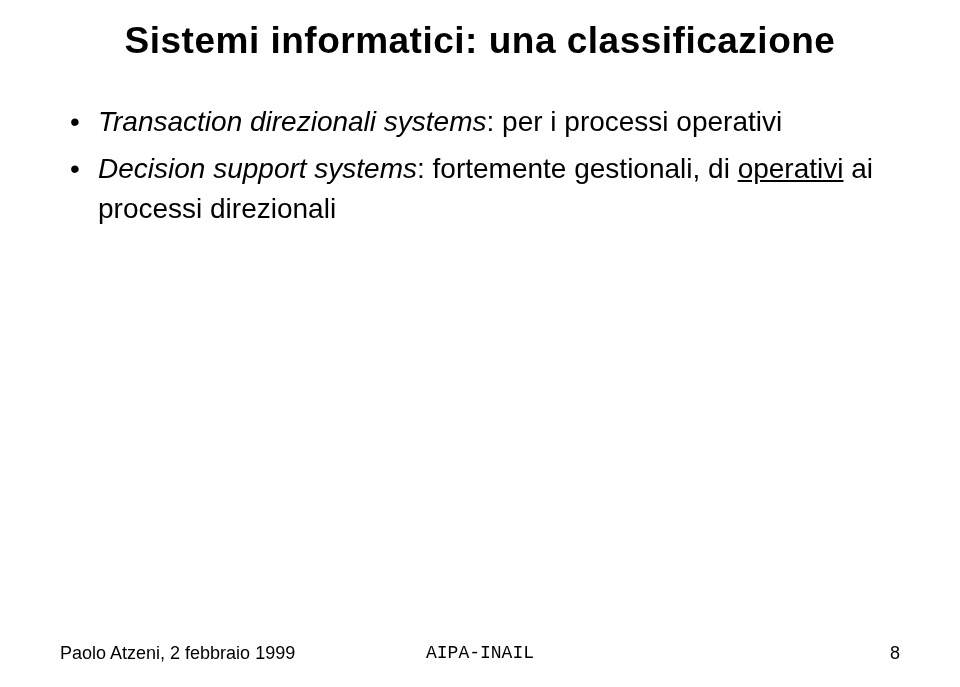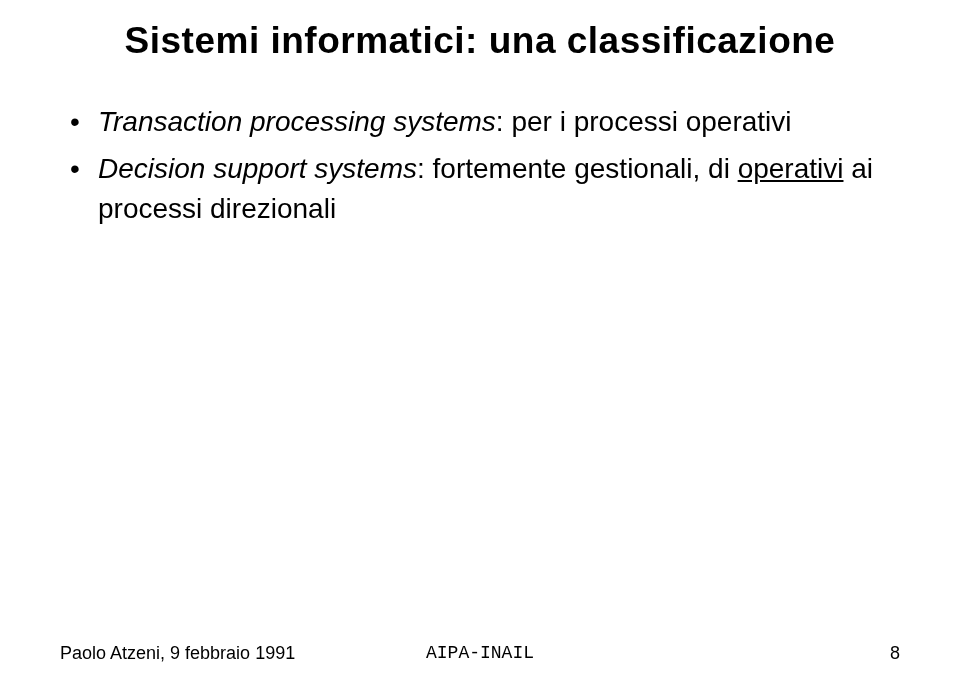--- a/index.html
+++ b/index.html
@@ -74,26 +74,26 @@
 </style>
 </head>
 <body>
 
 <div class="slide">
 
   <div class="title">Sistemi informatici: una classificazione</div>
 
   <ul class="bullets">
     <li>
-      <span>Transaction processing systems</span><span class="normal">: </span><span class="normal">per i processi operativi</span><span class="normal underline"></span><span class="normal"></span>
+      <span>Transaction direzionali systems</span><span class="normal">: </span><span class="normal">per i processi operativi</span><span class="normal underline"></span><span class="normal"></span>
     </li>
     <li>
       <span>Decision support systems</span><span class="normal">: </span><span class="normal">fortemente gestionali, di </span><span class="normal underline">operativi</span><span class="normal"> ai processi direzionali</span>
     </li>
   </ul>
 
   <div class="footer">
-    <span>Paolo Atzeni, 9 febbraio 1991</span>
+    <span>Paolo Atzeni, 2 febbraio 1999</span>
     <span class="footer-center">AIPA-INAIL</span>
     <span>8</span>
   </div>
 
 </div>
 
 </body></html>

